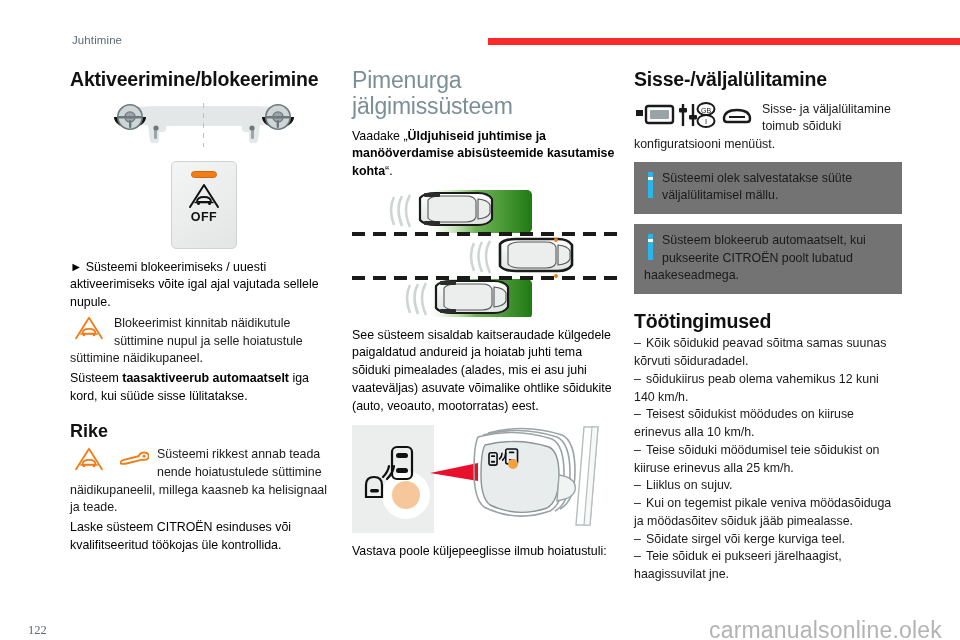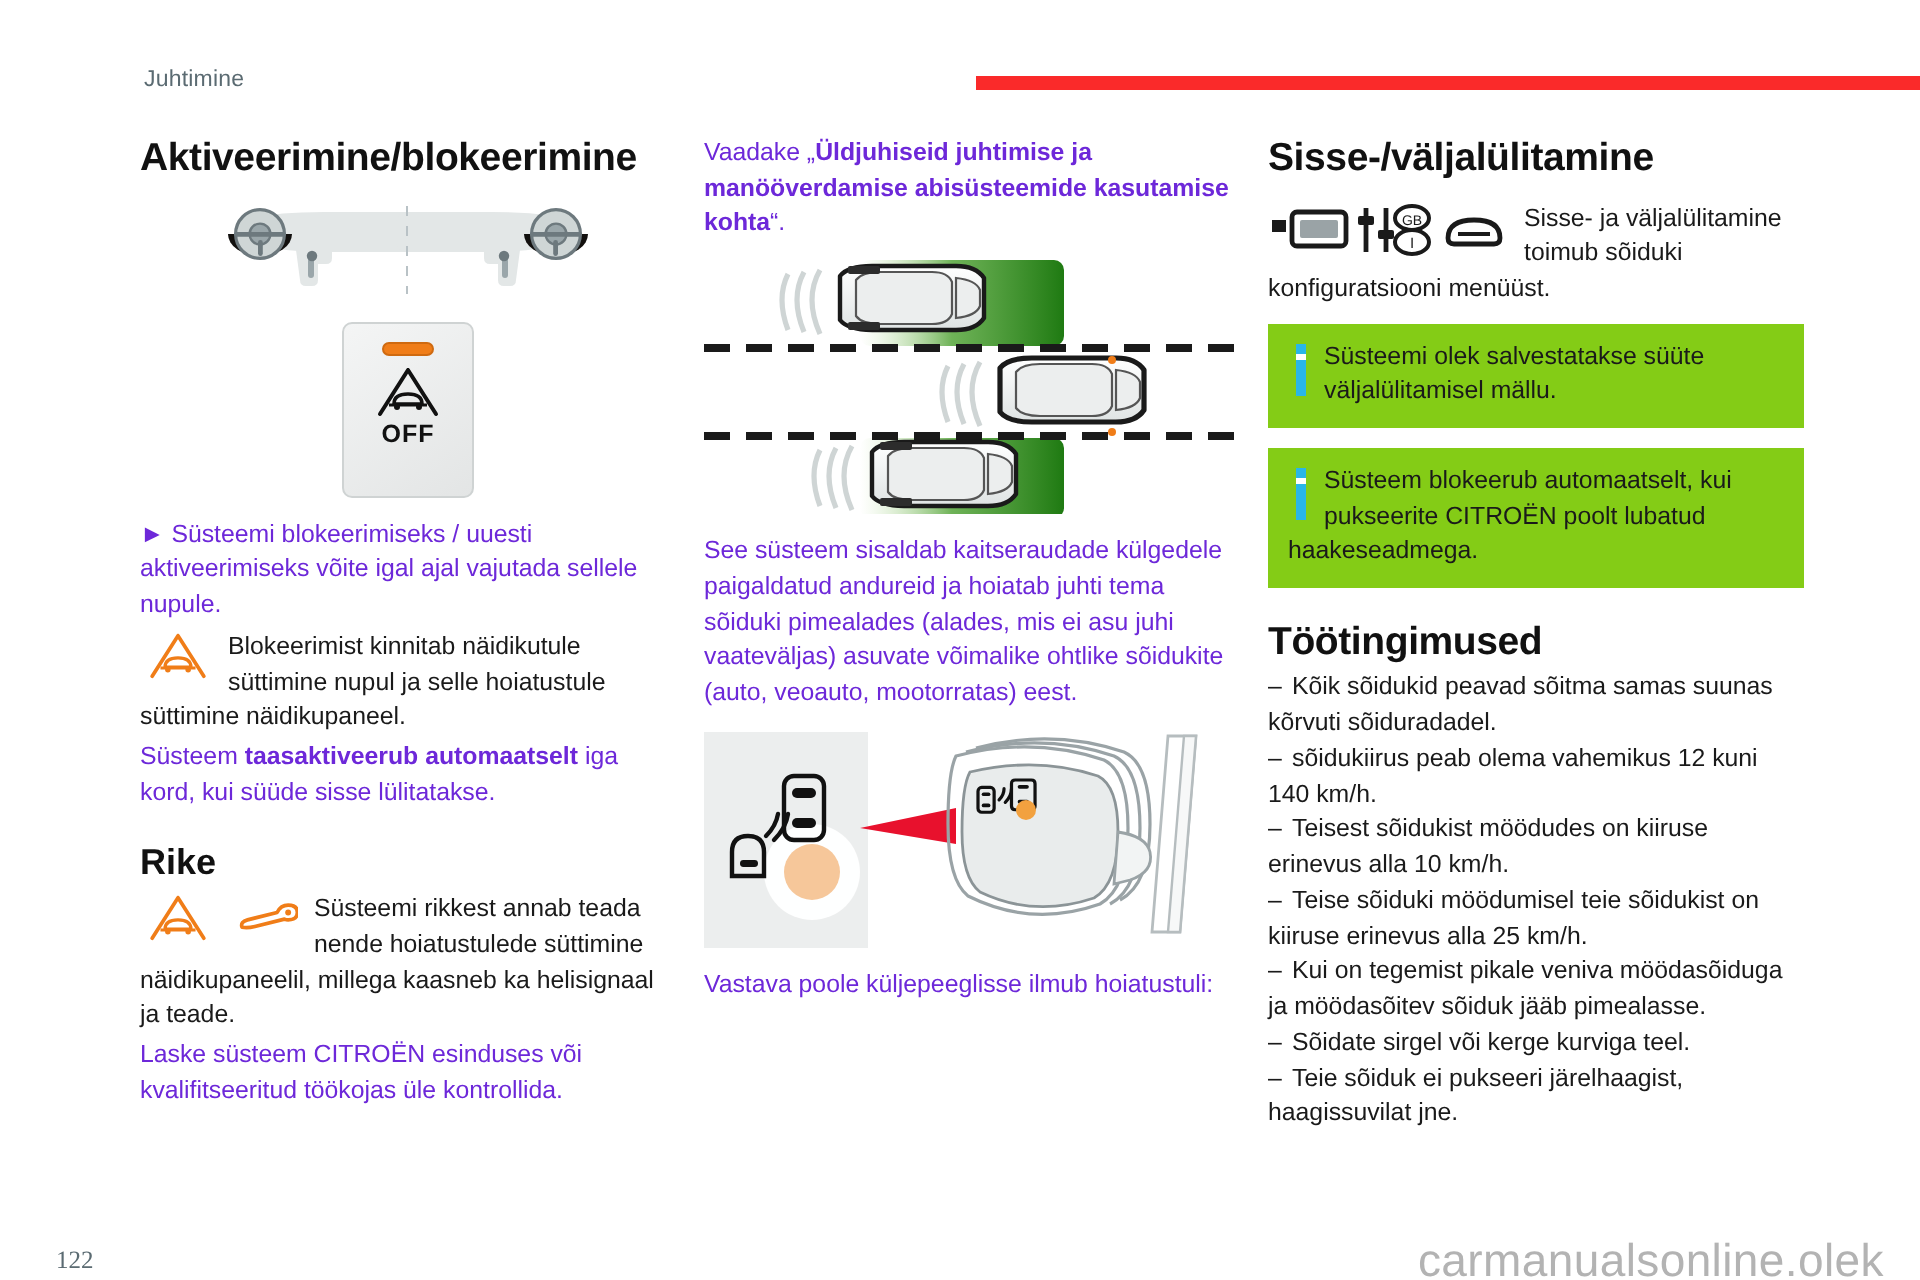--- a/index.html
+++ b/index.html
@@ -37,21 +37,21 @@
   h1.sec.grey {
     color: #7b8f97; font-weight: normal; font-size: 23px;
     letter-spacing: -.2px; line-height: 1.12; margin-bottom: 8px;
   }
   h2.sub {
     font-size: 18px; font-weight: bold; margin: 16px 0 4px 0;
     line-height: 1.15; color: #111;
   }
   p.body {
     font-size: 12.4px; line-height: 1.43; margin: 0 0 3px 0;
-    color: #6d28d9; text-align: left;
+    color: #000000; text-align: left;
   }
   p.body b { font-weight: bold; }
   .tight { margin-bottom: 0; }
 
   
   .icon-para { position: relative; font-size: 12.4px; line-height: 1.43; }
   .icon-para .glyph { float: left; margin: 1px 8px 0 2px; }
   .icon-para .glyph.two { margin-right: 9px; }
 
   
@@ -79,21 +79,21 @@
   .btn-off { font-size: 12.5px; font-weight: bold; letter-spacing: .5px; margin-top: 1px; color:#111; }
 
   
   .fig-blind { position: relative; width: 268px; height: 130px; margin: 6px 0 10px 0; }
 
   
   .fig-mirror { position: relative; width: 268px; height: 112px; margin: 8px 0 8px 0; }
 
   
   .info-box {
-    background: #84cc16; padding: 8px 10px 9px 10px; margin: 8px 0 10px 0;
+    background: #737373; padding: 8px 10px 9px 10px; margin: 8px 0 10px 0;
     font-size: 12.4px; line-height: 1.42;
   }
   .info-box .ibar {
     float: left; width: 5px; height: 26px; margin: 2px 9px 0 4px;
     background: linear-gradient(to bottom,#29b6e8 0 5px, #ffffff 5px 8px, #29b6e8 8px 26px);
   }
   .info-text { overflow: visible; }
 
   
   ul.dashlist { list-style: none; margin: 2px 0 0 0; padding: 0; }
@@ -212,20 +212,21 @@
         </svg>
       </span>
       <span>Süsteemi rikkest annab teada nende hoiatustulede süttimine näidikupaneelil, millega kaasneb ka helisignaal ja teade.</span>
     </div>
 
     <p class="body" style="margin-top:2px;">Laske süsteem CITROËN esinduses või kvalifitseeritud töökojas üle kontrollida.</p>
   </div>
 
   <div class="col col-2">
 
+    <h1 class="sec grey">Pimenurga jälgimissüsteem</h1>
 
     <p class="body"><span>Vaadake „</span><b>Üldjuhiseid juhtimise ja manööverdamise abisüsteemide kasutamise kohta</b><span>“.</span></p>
 
     <div class="fig-blind">
       <svg width="268" height="130" viewBox="0 0 268 130">
         <defs>
           <linearGradient id="gz" x1="1" y1="0" x2="0" y2="0">
             <stop offset="0%" stop-color="#1f7a12" stop-opacity="1"></stop>
             <stop offset="55%" stop-color="#55a53a" stop-opacity=".85"></stop>
             <stop offset="100%" stop-color="#bcdf9f" stop-opacity="0"></stop>
@@ -389,20 +390,21 @@
       <span class="info-text">Süsteem blokeerub automaatselt, kui pukseerite CITROËN poolt lubatud haakeseadmega.</span>
     </div>
 
     <h1 class="sec" style="margin-top:16px;margin-bottom:3px;">Töötingimused</h1>
 
     <ul class="dashlist">
       <li><span class="d">–</span><span>Kõik sõidukid peavad sõitma samas suunas kõrvuti sõiduradadel.</span></li>
       <li><span class="d">–</span><span>sõidukiirus peab olema vahemikus 12 kuni 140 km/h.</span></li>
       <li><span class="d">–</span><span>Teisest sõidukist möödudes on kiiruse erinevus alla 10 km/h.</span></li>
       <li><span class="d">–</span><span>Teise sõiduki möödumisel teie sõidukist on kiiruse erinevus alla 25 km/h.</span></li>
+      <li><span class="d">–</span><span>Liiklus on sujuv.</span></li>
       <li><span class="d">–</span><span>Kui on tegemist pikale veniva möödasõiduga ja möödasõitev sõiduk jääb pimealasse.</span></li>
       <li><span class="d">–</span><span>Sõidate sirgel või kerge kurviga teel.</span></li>
       <li><span class="d">–</span><span>Teie sõiduk ei pukseeri järelhaagist, haagissuvilat jne.</span></li>
     </ul>
   </div>
 
   <div class="footer-page">122</div>
   <div class="footer-brand">carmanualsonline.olek</div>
 
 </div>

